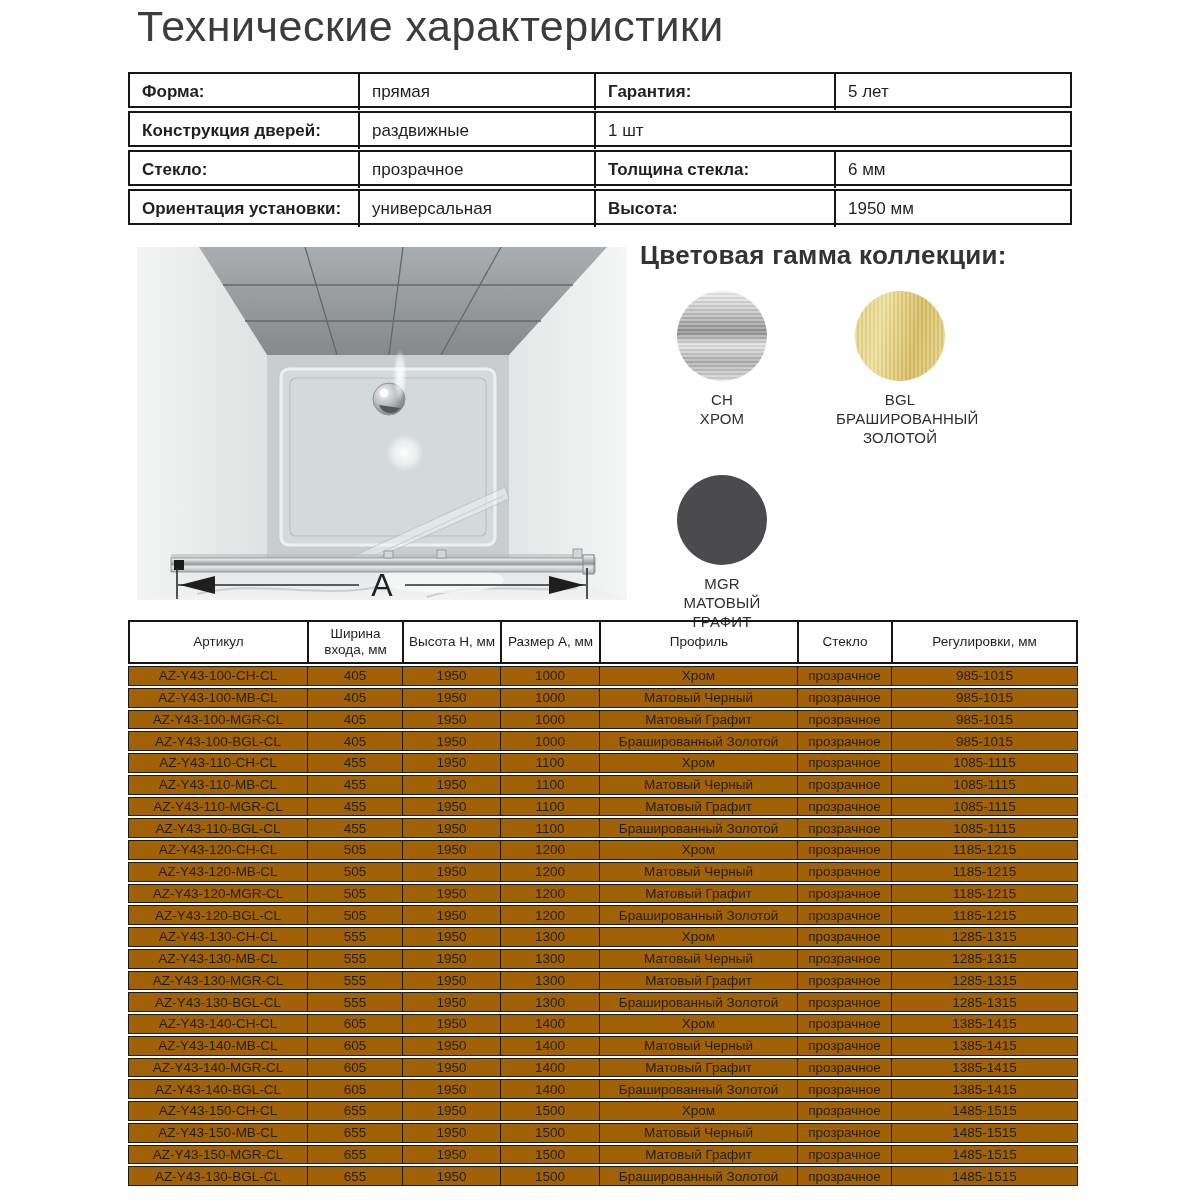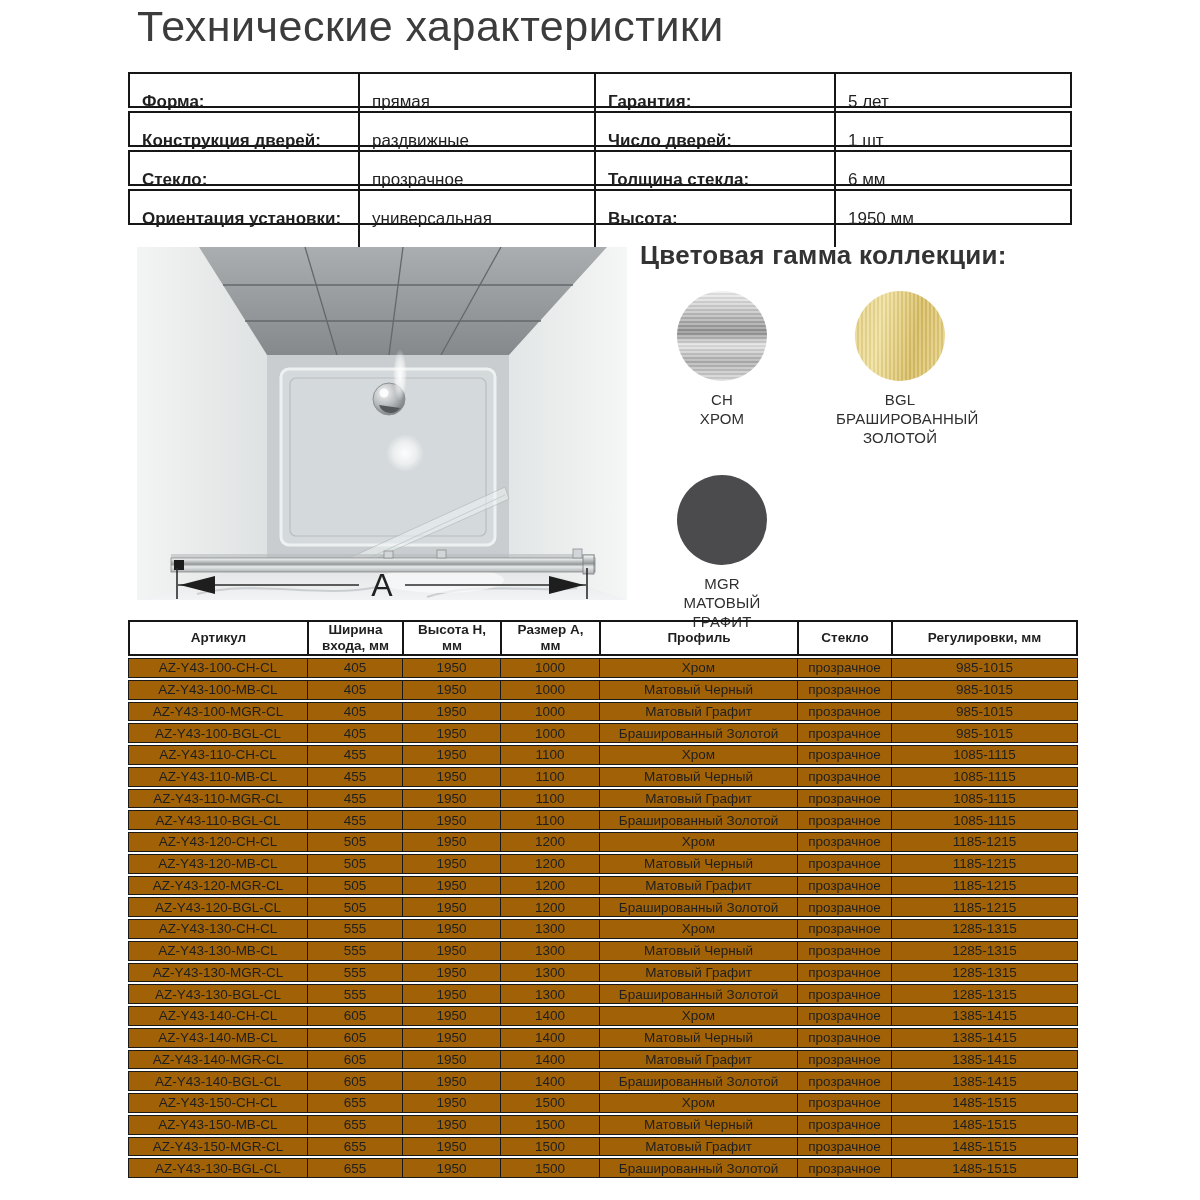--- a/index.html
+++ b/index.html
@@ -16,21 +16,21 @@
     font-size:43px; font-weight:400; color:#3c3c3c; letter-spacing:0.5px;
   }
 
   
   .spec-table { position:absolute; left:128px; top:72px; width:944px; }
   .spec-row {
     display:grid; grid-template-columns:230px 236px 240px 1fr;
     height:36px; border:2px solid #161616; background:#fff;
   }
   .spec-row + .spec-row { margin-top:3px; }
-  .spec-cell { display:flex; align-items:center; padding:18px 12px; font-size:17px; white-space:nowrap; }
+  .spec-cell { display:flex; align-items:center; padding:8px 12px; font-size:17px; white-space:nowrap; }
   .spec-label { font-weight:700; }
   .bsep { border-right:2px solid #161616; }
 
   
   .diagram { position:absolute; left:137px; top:247px; width:490px; height:353px; }
   .diagram svg { display:block; }
 
   
   .color-section { position:absolute; left:628px; top:240px; width:410px; }
   .color-heading { font-size:26px; font-weight:700; color:#333; letter-spacing:0.3px; margin-left:12px; }
@@ -50,21 +50,21 @@
     background:
       repeating-linear-gradient(90deg, rgba(255,255,255,0.18) 0 2px, rgba(0,0,0,0.05) 2px 4px),
       linear-gradient(100deg,#e6d083 0%,#f0e09a 30%,#d9bd62 65%,#e8d385 100%);
   }
   .sw-graphite { background:radial-gradient(circle at 38% 34%, #555557 0%, #48484a 60%, #414143 100%); }
   .swatch-label { margin-top:9px; width:128px; text-align:center; font-size:15px; line-height:19px; color:#2f2f2f; letter-spacing:0.2px; }
 
   
   .products-table { position:absolute; left:128px; top:620px; width:950px; }
   .tgrid { display:grid; grid-template-columns:179px 95px 98px 99px 198px 94px 1fr; }
-  .thead { height:36px; border:2px solid #161616; font-weight:700; }
+  .thead { height:44px; border:2px solid #161616; font-weight:400; }
   .thead .tcell { font-size:13.5px; line-height:16px; }
   .trow { height:19.75px; border:1.5px solid #191919; margin-top:2px; background:#a16207; }
   .tcell {
     display:flex; align-items:center; justify-content:center; text-align:center;
     padding:0 4px; font-size:13.5px; white-space:nowrap; overflow:hidden;
   }
   .thead .tcell { white-space:normal; }
   .csep { border-right:1.5px solid #191919; }
   .thead .csep { border-right:2px solid #161616; }
 </style>
@@ -78,21 +78,20 @@
   <div class="spec-table">
       <div class="spec-row">
         <div class="spec-cell spec-label bsep">Форма:</div>
         <div class="spec-cell spec-value bsep">прямая</div>
         <div class="spec-cell spec-label bsep">Гарантия:</div>
         <div class="spec-cell spec-value">5 лет</div>
       </div>
       <div class="spec-row">
         <div class="spec-cell spec-label bsep">Конструкция дверей:</div>
         <div class="spec-cell spec-value bsep">раздвижные</div>
-        <div class="spec-cell spec-label bsep">Число дверей:</div>
         <div class="spec-cell spec-value">1 шт</div>
       </div>
       <div class="spec-row">
         <div class="spec-cell spec-label bsep">Стекло:</div>
         <div class="spec-cell spec-value bsep">прозрачное</div>
         <div class="spec-cell spec-label bsep">Толщина стекла:</div>
         <div class="spec-cell spec-value">6 мм</div>
       </div>
       <div class="spec-row">
         <div class="spec-cell spec-label bsep">Ориентация установки:</div>

